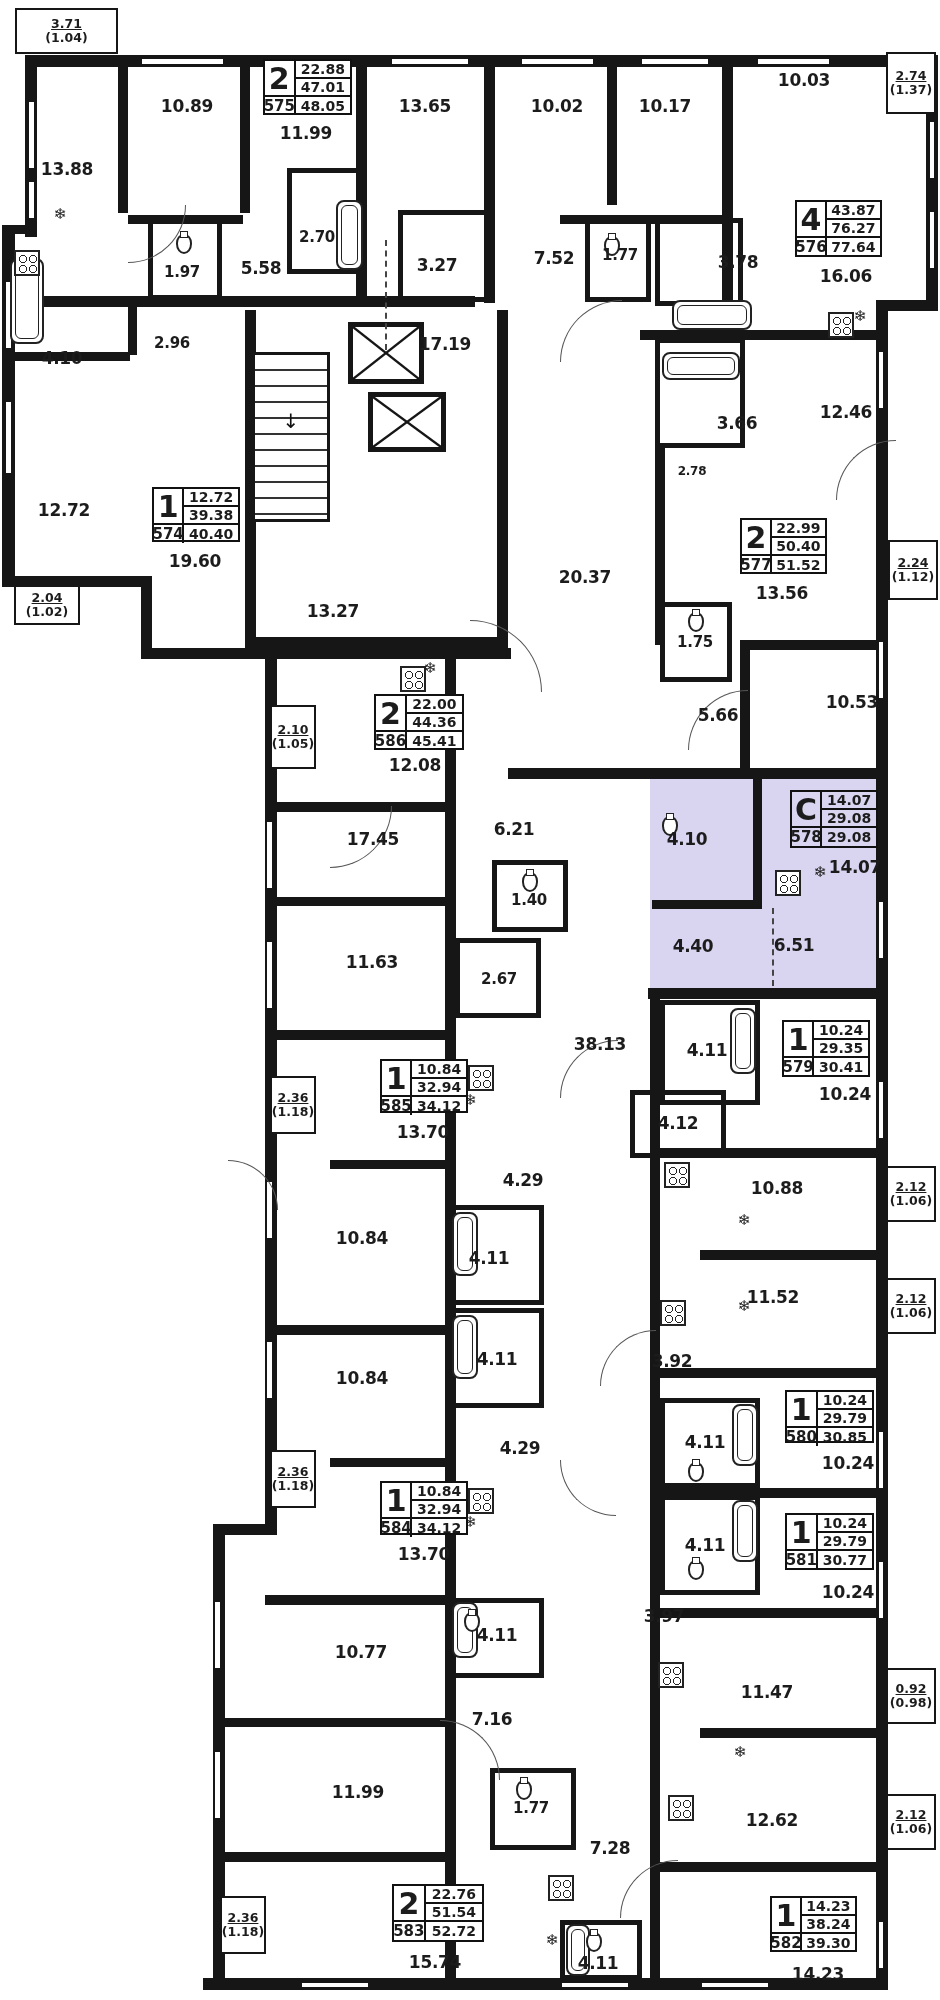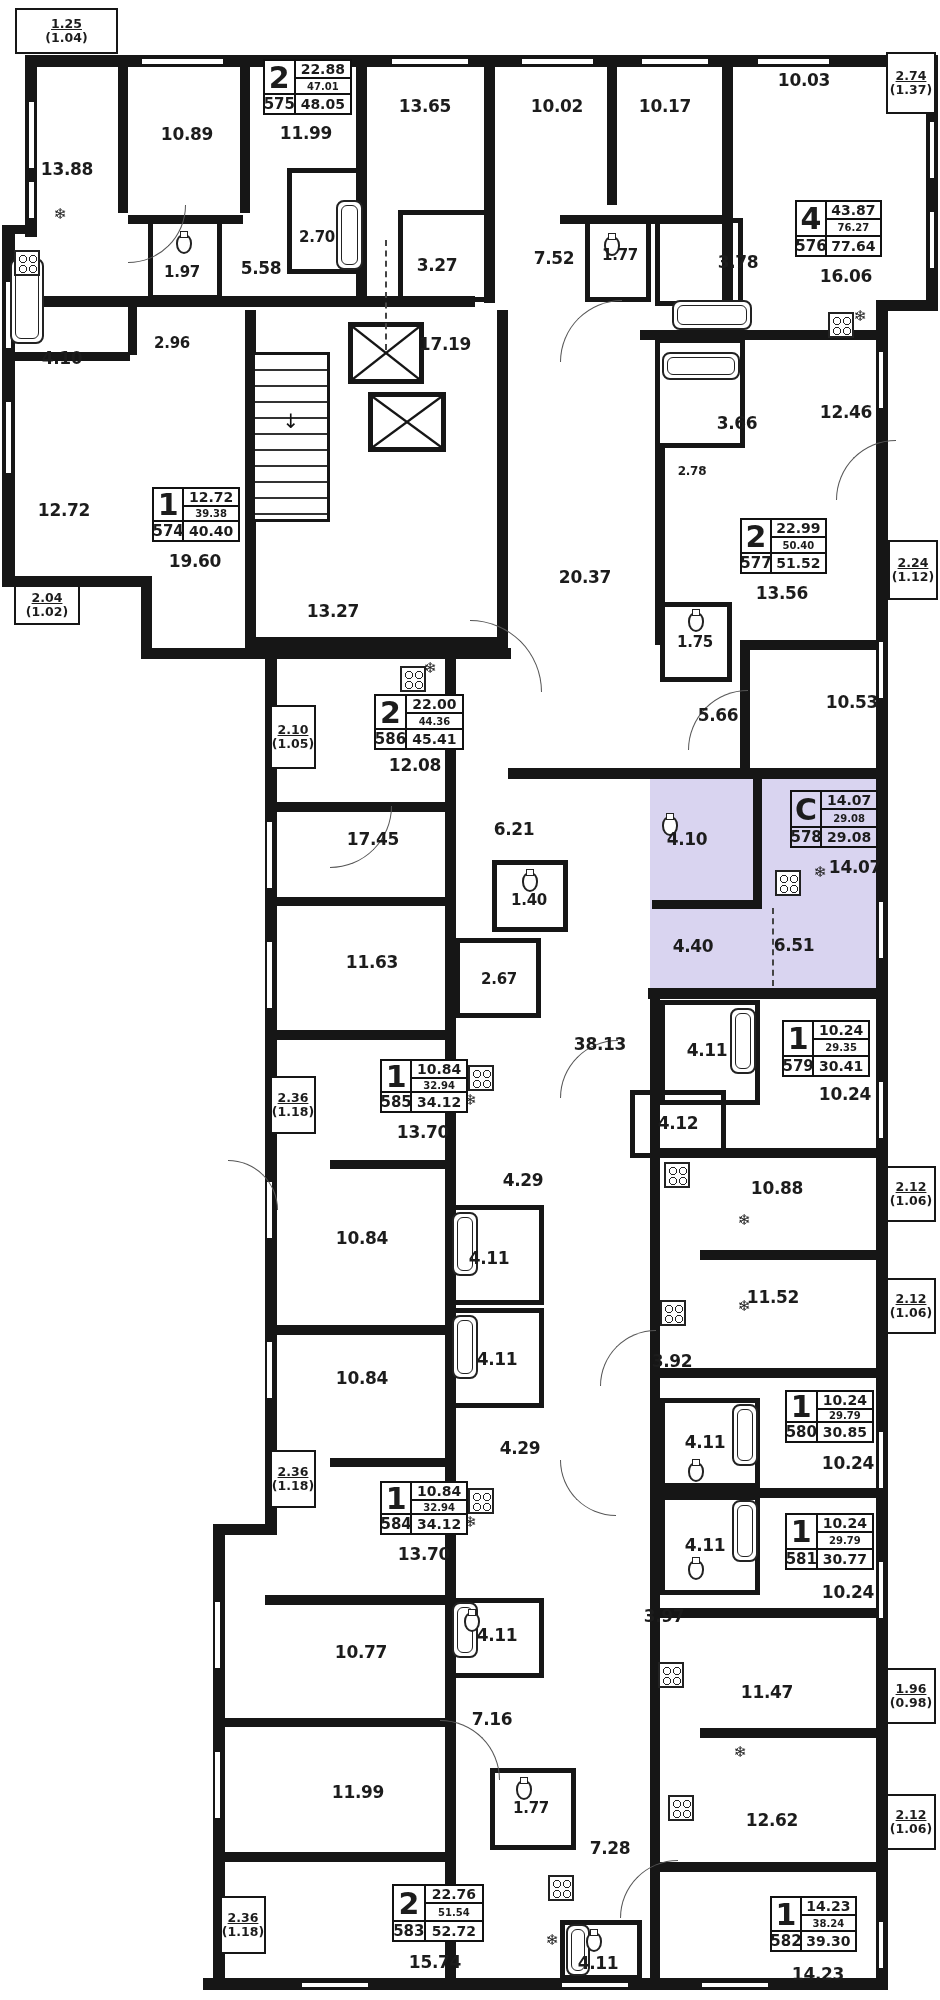--- a/index.html
+++ b/index.html
@@ -13,21 +13,21 @@
   .bal{position:absolute;border:2px solid #161616;box-sizing:border-box;background:#fff;
        display:flex;flex-direction:column;align-items:center;justify-content:center;
        font-size:12.5px;font-weight:bold;line-height:1.15;}
   .bal .a{text-decoration:underline;}
   .apt{position:absolute;display:grid;grid-template-columns:36% 64%;grid-template-rows:1fr 1fr 1fr;
        background:#fff;border:2px solid #111;box-sizing:border-box;font-weight:bold;}
   .apt.hl{background:transparent;}
   .apt div{display:flex;align-items:center;justify-content:center;box-sizing:border-box;}
   .apt .rooms{grid-row:1/3;font-size:30px;border-right:2px solid #111;}
   .apt .v1{font-size:14px;border-bottom:2px solid #111;}
-  .apt .v2{font-size:10px;}
+  .apt .v2{font-size:14px;}
   .apt .aid{font-size:15px;border-right:2px solid #111;border-top:2px solid #111;}
   .apt .v3{font-size:14px;border-top:2px solid #111;}
   .purple{position:absolute;background:#d9d4f0;}
   .tub{position:absolute;border:2px solid #222;border-radius:8px;box-sizing:border-box;background:#fff;}
   .tub:after{content:"";position:absolute;inset:3px;border:1.5px solid #222;border-radius:6px;}
   .stove{position:absolute;width:26px;height:26px;border:2px solid #222;background:#fff;box-sizing:border-box;
      background-image:radial-gradient(circle at 7px 7px,transparent 3px,#222 3px 4.2px,transparent 4.2px),
                       radial-gradient(circle at 17px 7px,transparent 3px,#222 3px 4.2px,transparent 4.2px),
                       radial-gradient(circle at 7px 17px,transparent 3px,#222 3px 4.2px,transparent 4.2px),
                       radial-gradient(circle at 17px 17px,transparent 3px,#222 3px 4.2px,transparent 4.2px);}
@@ -212,21 +212,21 @@
     <div class="wc" style="left: 604px; top: 236px;"></div>
     <div class="wc" style="left: 688px; top: 612px;"></div>
     <div class="wc" style="left: 522px; top: 872px;"></div>
     <div class="wc" style="left: 662px; top: 816px;"></div>
     <div class="wc" style="left: 516px; top: 1780px;"></div>
     <div class="wc" style="left: 464px; top: 1612px;"></div>
     <div class="wc" style="left: 586px; top: 1932px;"></div>
     <div class="wc" style="left: 688px; top: 1462px;"></div>
     <div class="wc" style="left: 688px; top: 1560px;"></div>
     <div class="lbl" style="left: 67px; top: 169px;">13.88</div>
-    <div class="lbl" style="left: 187px; top: 106px; margin-top: 28px;">10.89</div>
+    <div class="lbl" style="left: 187px; top: 106px;">10.89</div>
     <div class="lbl" style="left: 306px; top: 133px;">11.99</div>
     <div class="lbl" style="left: 425px; top: 106px;">13.65</div>
     <div class="lbl" style="left: 557px; top: 106px;">10.02</div>
     <div class="lbl" style="left: 665px; top: 106px;">10.17</div>
     <div class="lbl" style="left: 804px; top: 80px;">10.03</div>
     <div class="lbl" style="left: 317px; top: 237px; font-size: 15px;">2.70</div>
     <div class="lbl" style="left: 182px; top: 272px; font-size: 15px;">1.97</div>
     <div class="lbl" style="left: 261px; top: 268px;">5.58</div>
     <div class="lbl" style="left: 437px; top: 265px;">3.27</div>
     <div class="lbl" style="left: 554px; top: 258px;">7.52</div>
@@ -282,21 +282,21 @@
     <div class="lbl" style="left: 492px; top: 1719px; text-align: right;">7.16</div>
     <div class="lbl" style="left: 767px; top: 1692px;">11.47</div>
     <div class="lbl" style="left: 358px; top: 1792px;">11.99</div>
     <div class="lbl" style="left: 531px; top: 1808px; font-size: 15px;">1.77</div>
     <div class="lbl" style="left: 610px; top: 1848px;">7.28</div>
     <div class="lbl" style="left: 772px; top: 1820px;">12.62</div>
     <div class="lbl" style="left: 598px; top: 1963px;">4.11</div>
     <div class="lbl" style="left: 435px; top: 1962px;">15.74</div>
     <div class="lbl" style="left: 818px; top: 1974px;">14.23</div>
     <div class="bal" style="left: 15px; top: 8px; width: 103px; height: 46px;">
-      <span class="a">1.25</span>
+      <span class="a">3.71</span>
       <span>(1.04)</span>
     </div>
     <div class="bal" style="left: 886px; top: 52px; width: 50px; height: 62px;">
       <span class="a">2.74</span>
       <span>(1.37)</span>
     </div>
     <div class="bal" style="left: 14px; top: 585px; width: 66px; height: 40px;">
       <span class="a">2.04</span>
       <span>(1.02)</span>
     </div>
@@ -318,21 +318,21 @@
     </div>
     <div class="bal" style="left: 886px; top: 1278px; width: 50px; height: 56px;">
       <span class="a">2.12</span>
       <span>(1.06)</span>
     </div>
     <div class="bal" style="left: 270px; top: 1450px; width: 46px; height: 58px;">
       <span class="a">2.36</span>
       <span>(1.18)</span>
     </div>
     <div class="bal" style="left: 886px; top: 1668px; width: 50px; height: 56px;">
-      <span class="a">1.96</span>
+      <span class="a">0.92</span>
       <span>(0.98)</span>
     </div>
     <div class="bal" style="left: 886px; top: 1794px; width: 50px; height: 56px;">
       <span class="a">2.12</span>
       <span>(1.06)</span>
     </div>
     <div class="bal" style="left: 220px; top: 1896px; width: 46px; height: 58px;">
       <span class="a">2.36</span>
       <span>(1.18)</span>
     </div>

